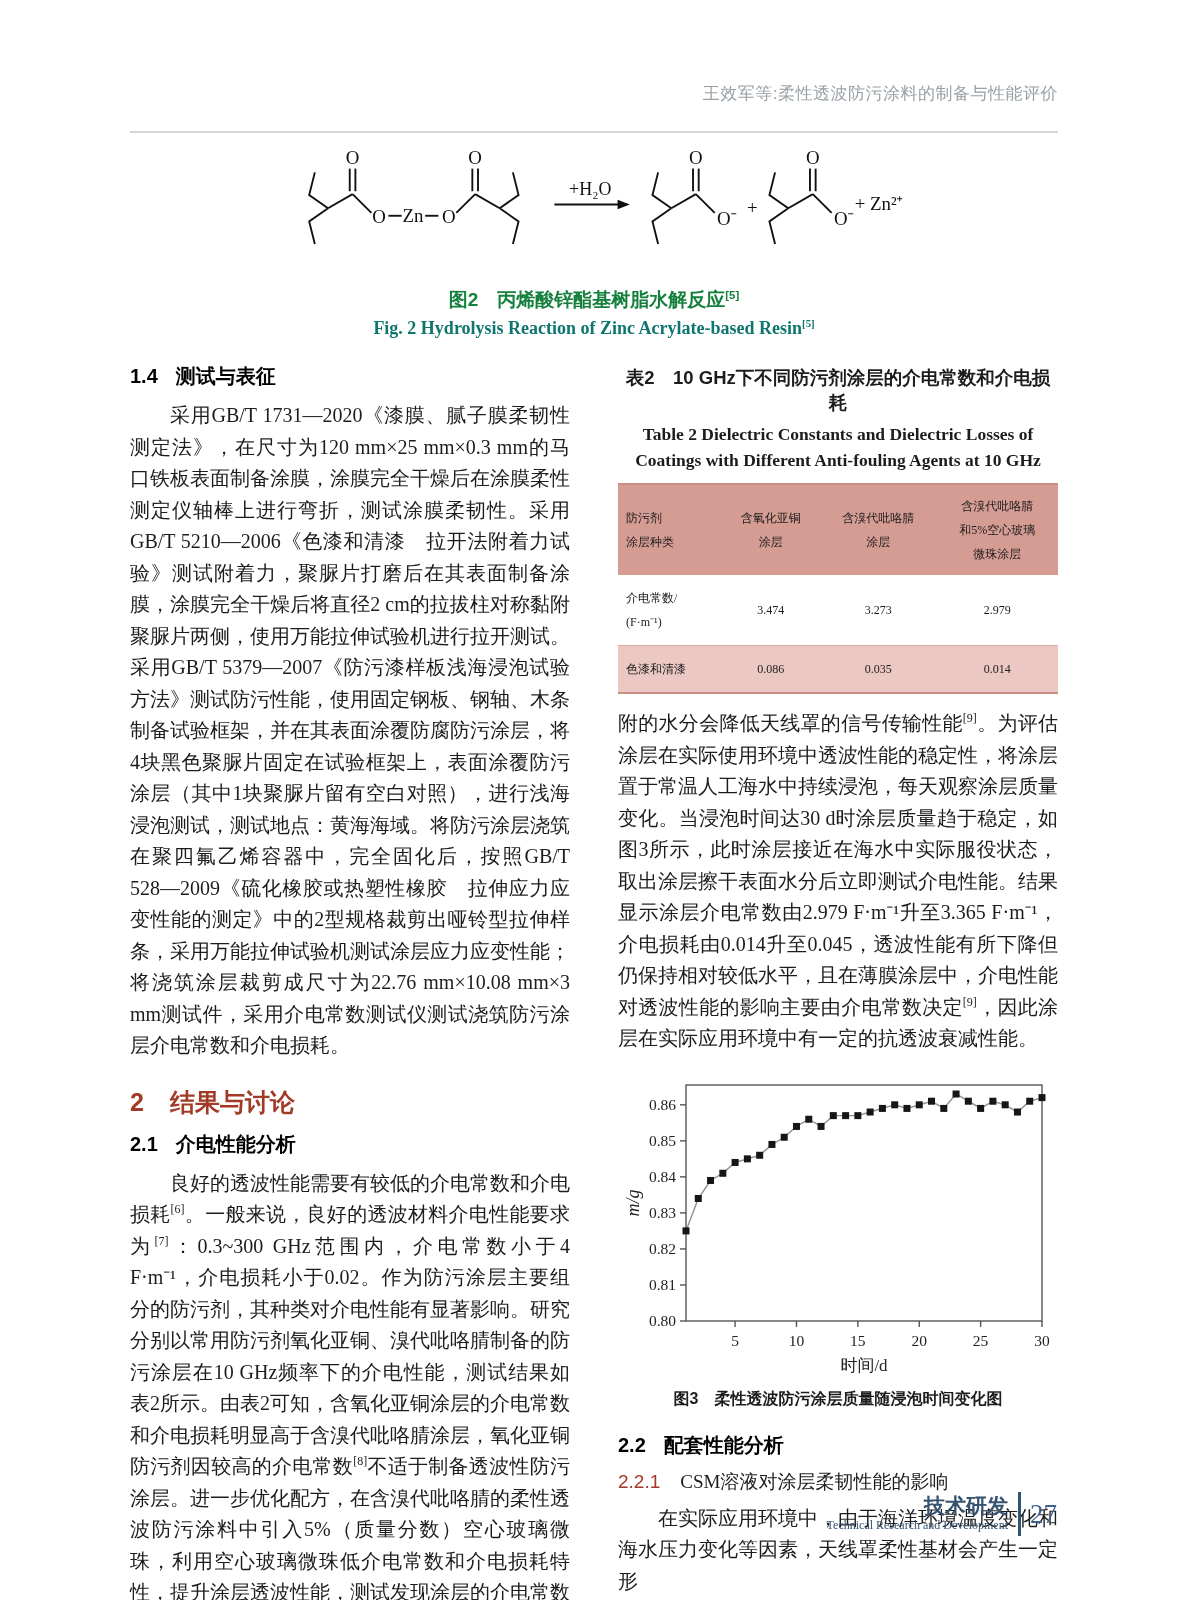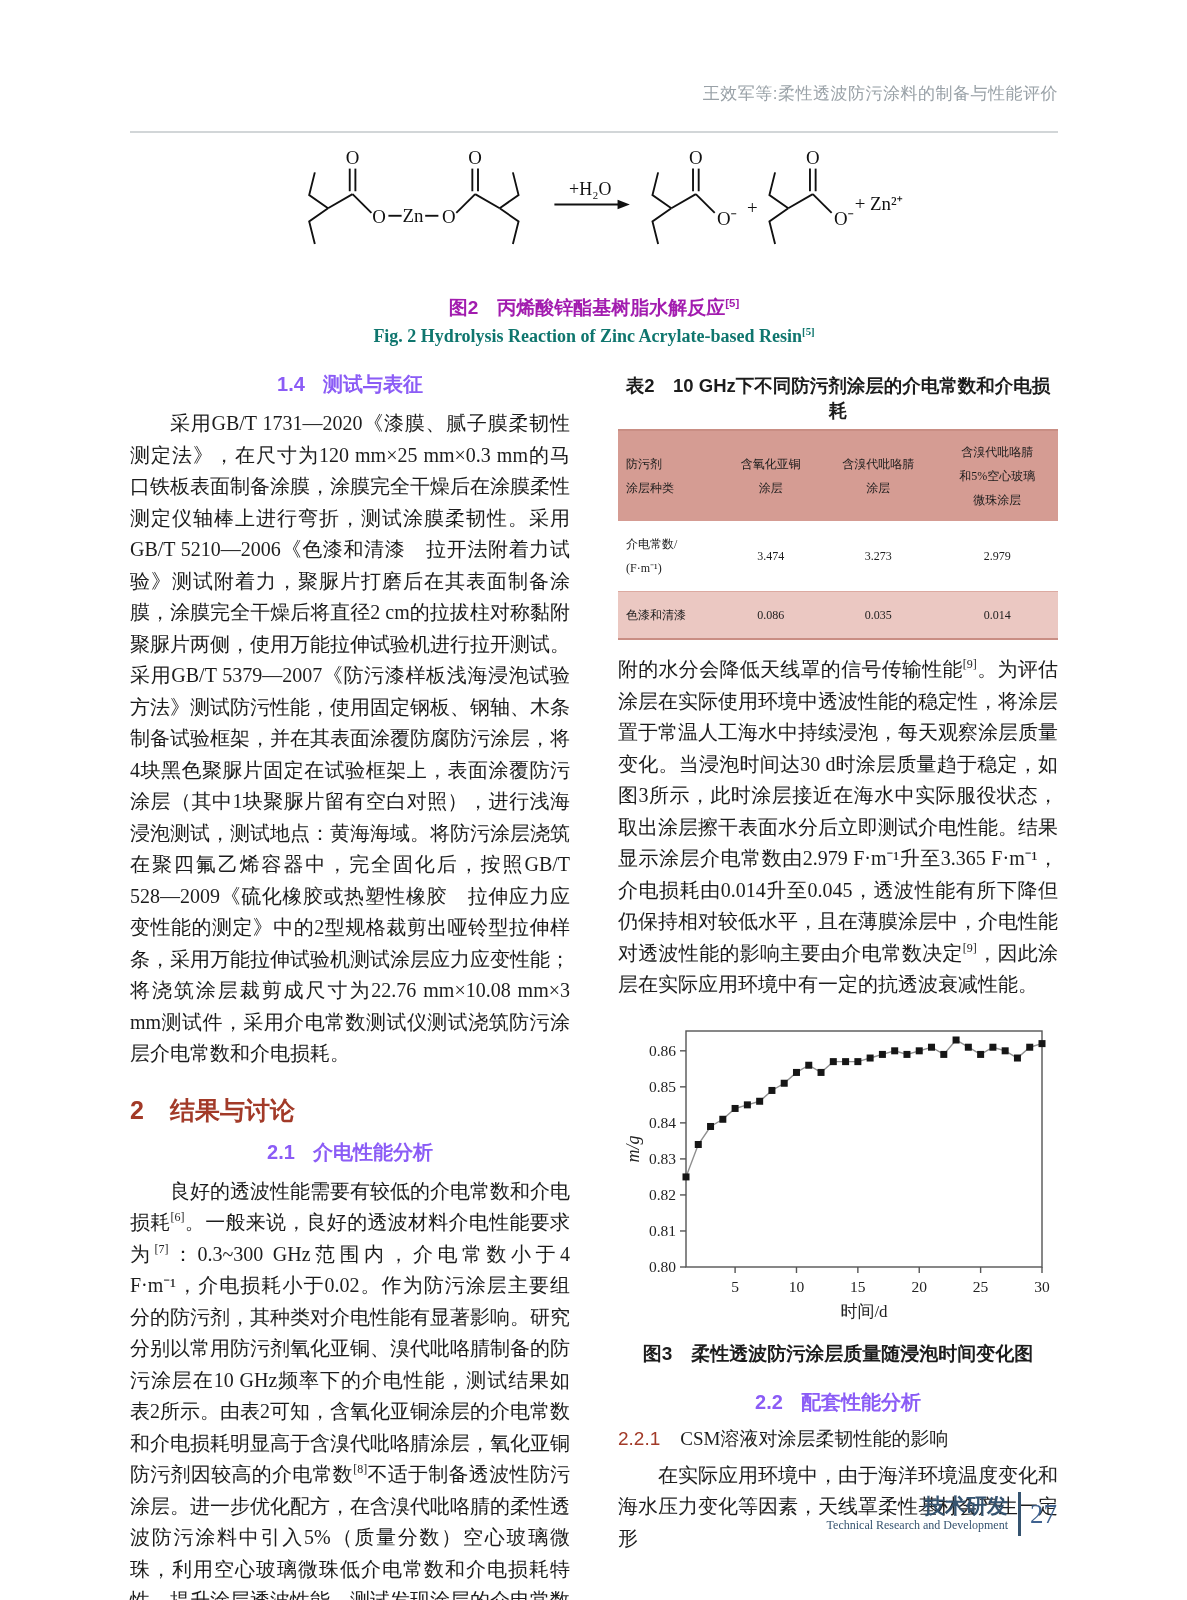--- a/index.html
+++ b/index.html
@@ -14,37 +14,37 @@
   
   .running-head {
     text-align:right; font-family:"Liberation Sans", sans-serif;
     font-size:17px; color:#99a1a7; padding-bottom:26px;
     border-bottom:2px solid #d2d6d8; letter-spacing:0.5px;
   }
 
   
   .fig2 { text-align:center; margin-top:14px; }
   .fig2 svg { display:block; margin:0 auto; }
-  .fig2-cap-cn { font-family:"Liberation Sans", sans-serif; font-weight:bold; font-size:19px; margin-top:18px; color:#a21caf; }
+  .fig2-cap-cn { font-family:"Liberation Sans", sans-serif; font-weight:bold; font-size:19px; margin-top:10px; color:#15803d; }
   .fig2-cap-en { font-family:"Liberation Serif", serif; font-weight:bold; font-size:18px; margin-top:5px; color:#0f766e; }
   sup { font-size:0.60em; vertical-align:super; line-height:0; }
 
   
   .columns { display:flex; gap:48px; margin-top:24px; }
   .col { width:440px; }
 
   p.body {
     font-size:20px; line-height:31.5px; text-align:justify; margin:0;
     color:#1c1c1c;
   }
   p.indent { text-indent:2em; }
 
   .h-sub {
     font-family:"Liberation Sans", sans-serif; font-weight:bold;
-    color:#8b5cf6; font-size:20px; margin:0 0 10px 0;text-align:center;
+    color:#000000; font-size:20px; margin:0 0 10px 0;
   }
   .h-sub .num { margin-right:18px; }
   .h-sec {
     font-family:"Liberation Sans", sans-serif; font-weight:bold;
     color:#a23a28; font-size:25px; margin:24px 0 12px 0;
   }
   .h-sec .num { margin-right:26px; }
   .h-sub2 { margin-top:6px; }
   .h-sub3 {
     font-size:19px; margin:10px 0 8px 0; font-weight:normal; color:#1c1c1c;
@@ -67,21 +67,21 @@
     text-align:center; vertical-align:middle; border-top:2px solid #c98e84;
   }
   table.t2 th:first-child { text-align:left; padding-left:8px; }
   table.t2 td { padding:11px 5px; text-align:center; white-space:pre-line; }
   table.t2 td:first-child { text-align:left; padding-left:8px; }
   table.t2 tr.row-shade td { background:#ebc8c2; border-top:1px solid #dcaaa1; border-bottom:2px solid #c98e84; }
 
   
   .fig3 { margin-top:16px; text-align:center; }
   .fig3 svg { display:block; margin:0 auto; }
-  .fig3-cap-cn { font-family:"Liberation Sans", sans-serif; font-weight:bold; font-size:19px; margin-top:16px; }
+  .fig3-cap-cn { font-family:"Liberation Sans", sans-serif; font-weight:bold; font-size:16px; margin-top:10px; }
   .fig3-cap-en { font-family:"Liberation Serif", serif; font-weight:bold; font-size:17.5px; line-height:26px; margin-top:4px; }
 
   .sec22-block { margin-top:22px; }
 
   
   .footer {
     position:absolute; right:130px; top:1492px;
     display:flex; align-items:center;
   }
   .footer-text { text-align:right; color:#35536f; }
@@ -169,20 +169,24 @@
         </h2>
         <h3 class="h-sub h-sub2">
           <span class="num">2.1</span><span>介电性能分析</span>
         </h3>
         <p class="body indent">良好的透波性能需要有较低的介电常数和介电损耗<sup>[6]</sup>。一般来说，良好的透波材料介电性能要求为<sup>[7]</sup>：0.3~300 GHz范围内，介电常数小于4 F·m⁻¹，介电损耗小于0.02。作为防污涂层主要组分的防污剂，其种类对介电性能有显著影响。研究分别以常用防污剂氧化亚铜、溴代吡咯腈制备的防污涂层在10 GHz频率下的介电性能，测试结果如表2所示。由表2可知，含氧化亚铜涂层的介电常数和介电损耗明显高于含溴代吡咯腈涂层，氧化亚铜防污剂因较高的介电常数<sup>[8]</sup>不适于制备透波性防污涂层。进一步优化配方，在含溴代吡咯腈的柔性透波防污涂料中引入5%（质量分数）空心玻璃微珠，利用空心玻璃微珠低介电常数和介电损耗特性，提升涂层透波性能，测试发现涂层的介电常数降为2.979 F·m⁻¹，介电损耗降为0.014。</p>
         <p class="body indent">此外，水的介电常数较高，在海水环境中，涂层吸</p>
       </div>
 
       <div class="col">
         <div class="t2-title-cn">表2　10 GHz下不同防污剂涂层的介电常数和介电损耗</div>
+        <div class="t2-title-en">
+          <div>Table 2  Dielectric Constants and Dielectric Losses of</div>
+          <div>Coatings with Different Anti-fouling Agents at 10 GHz</div>
+        </div>
         <table class="t2">
           <thead>
             <tr>
               <th>防污剂
 涂层种类</th>
               <th>含氧化亚铜
 涂层</th>
               <th>含溴代吡咯腈
 涂层</th>
               <th>含溴代吡咯腈

